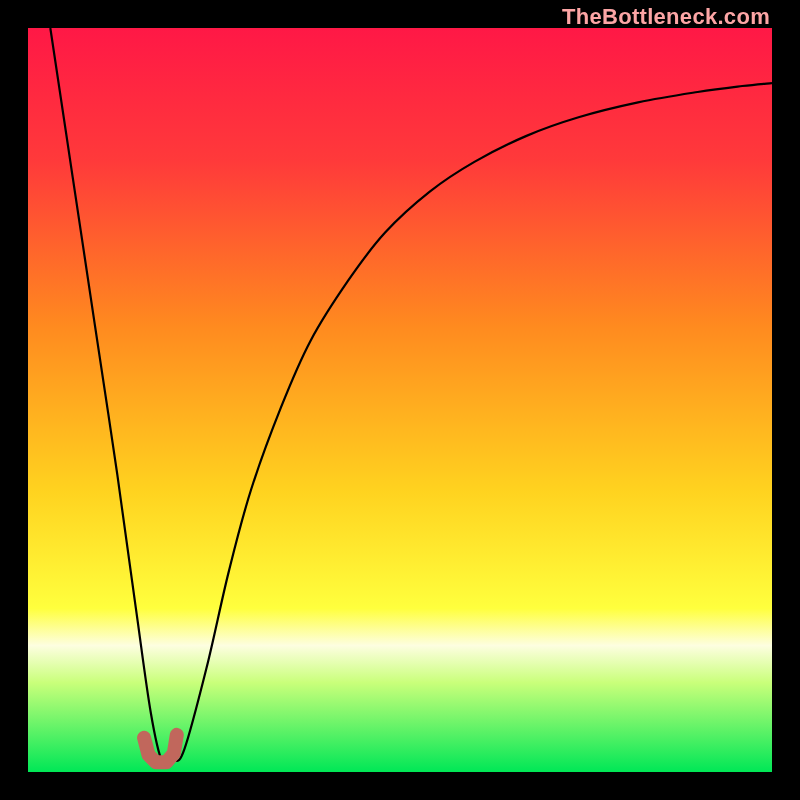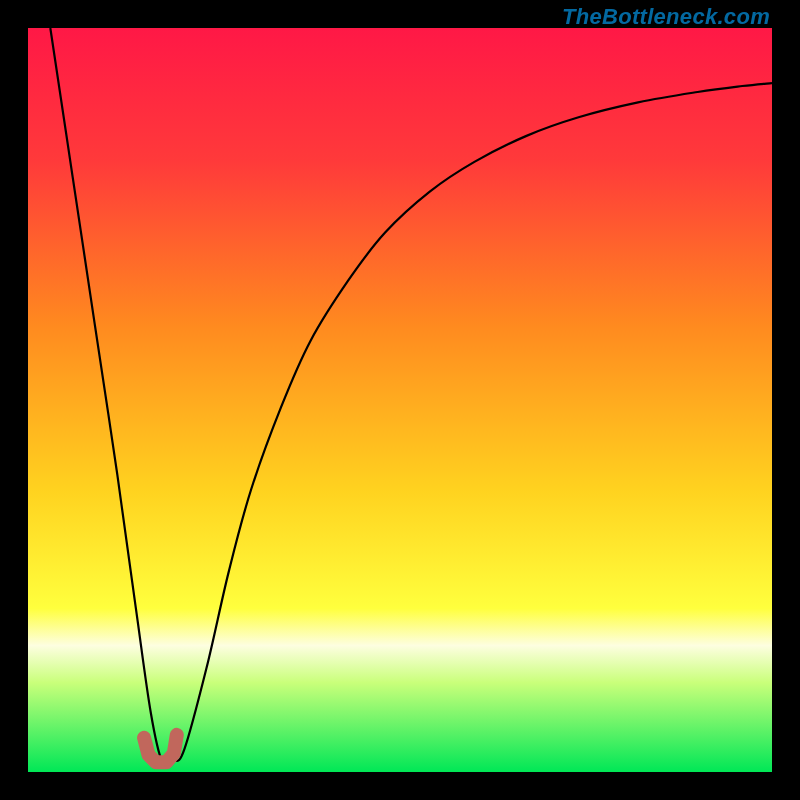--- a/index.html
+++ b/index.html
@@ -24,26 +24,25 @@
     left: 28px;
     top: 28px;
     width: 744px;
     height: 744px;
     overflow: hidden;
   }
   .watermark {
     position: absolute;
     top: 4px;
     right: 30px;
-    color: #0369a1;
+    color: #fca5a5;
     font-size: 22px;
     font-weight: 600;
     letter-spacing: 0.3px;
     z-index: 5;
-    font-style: italic;
   }
   svg {
     display: block;
     position: absolute;
     left: 0;
     top: 0;
   }
 </style>
 </head>
 <body>

